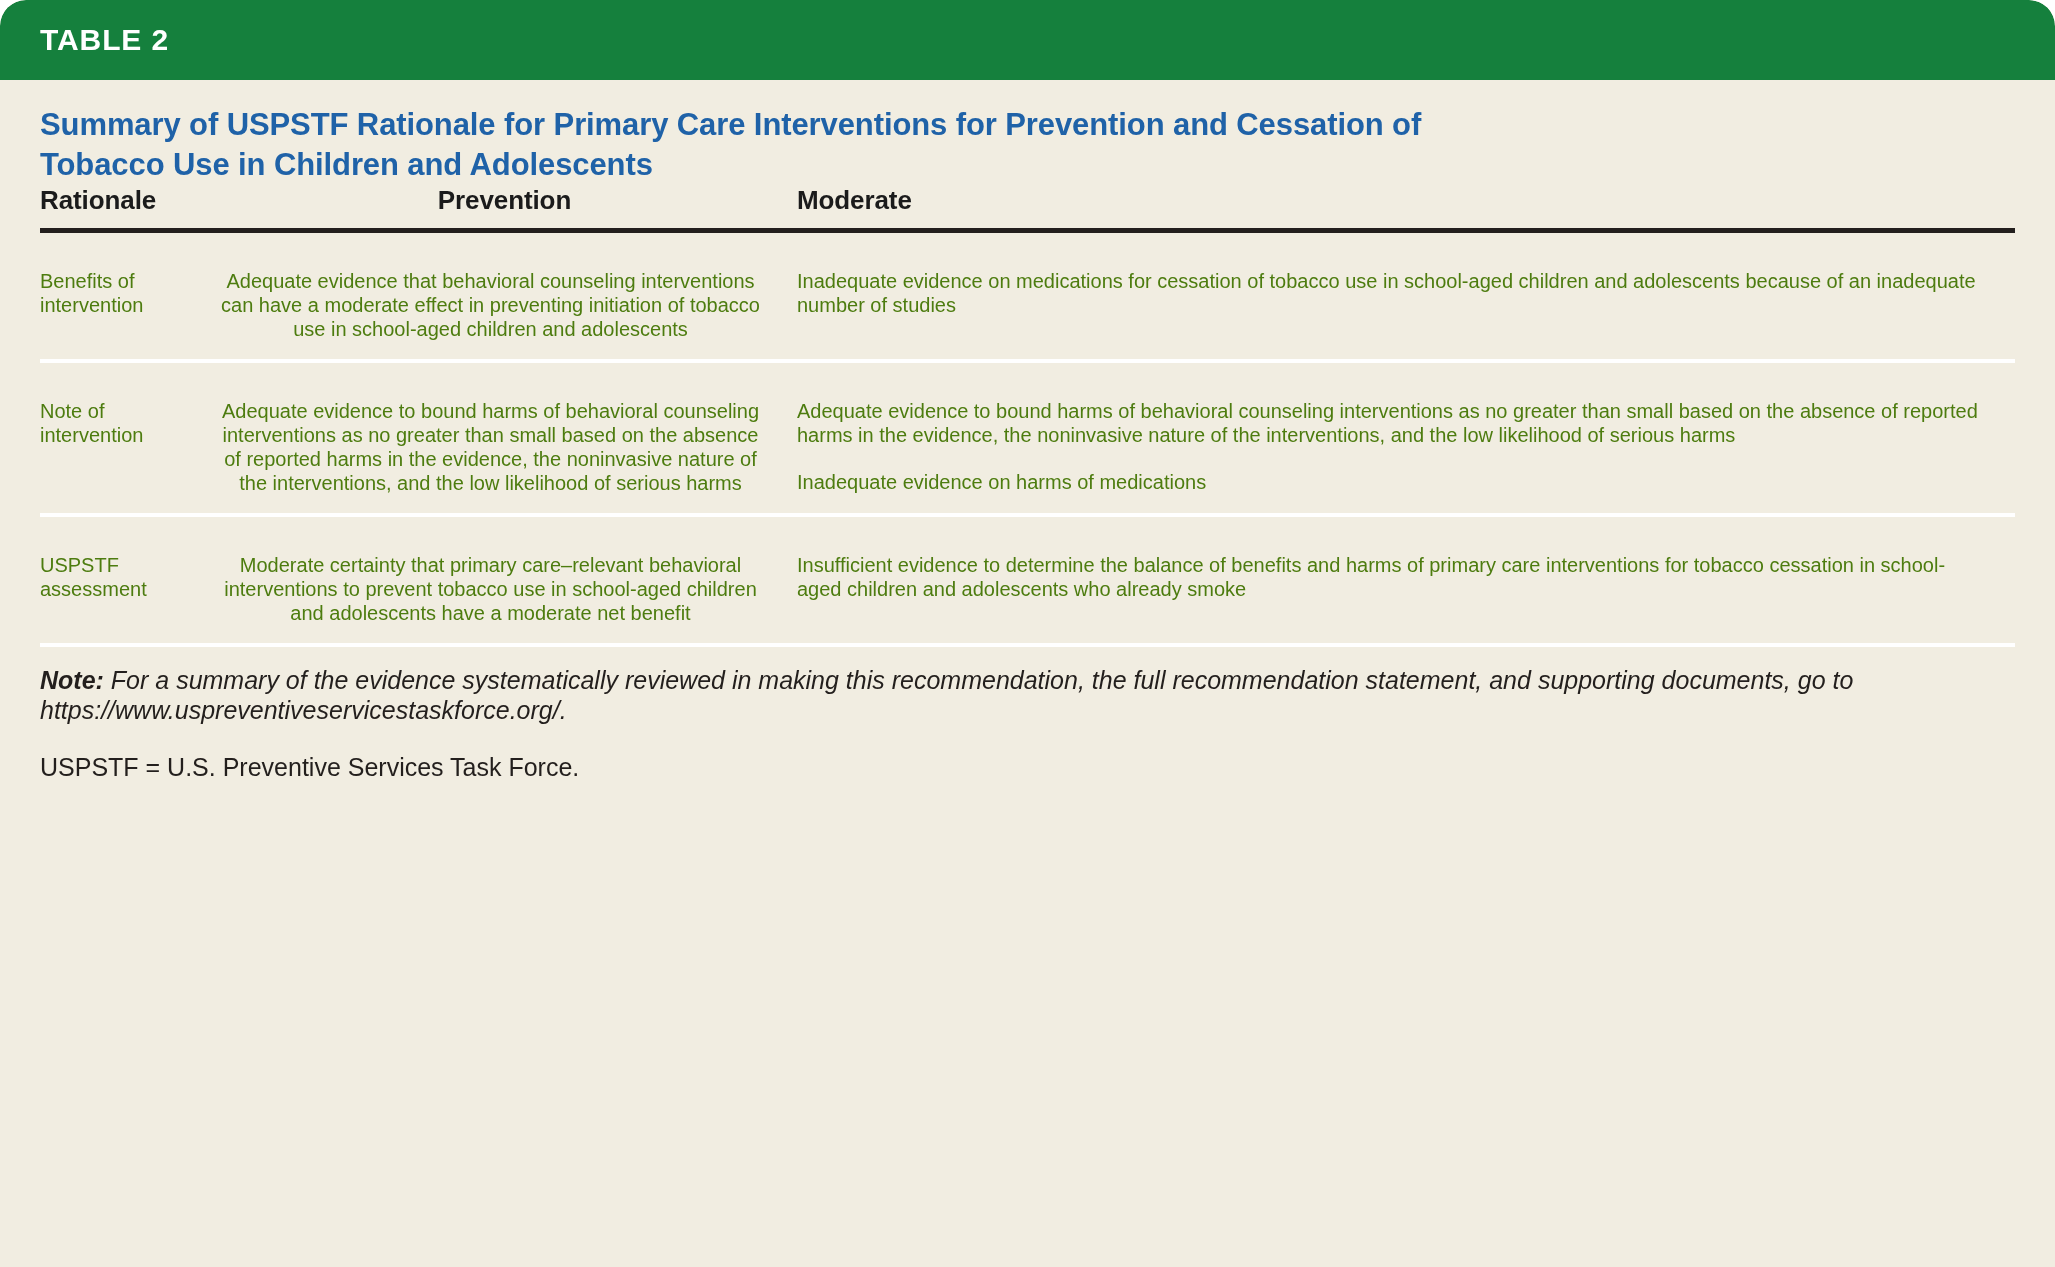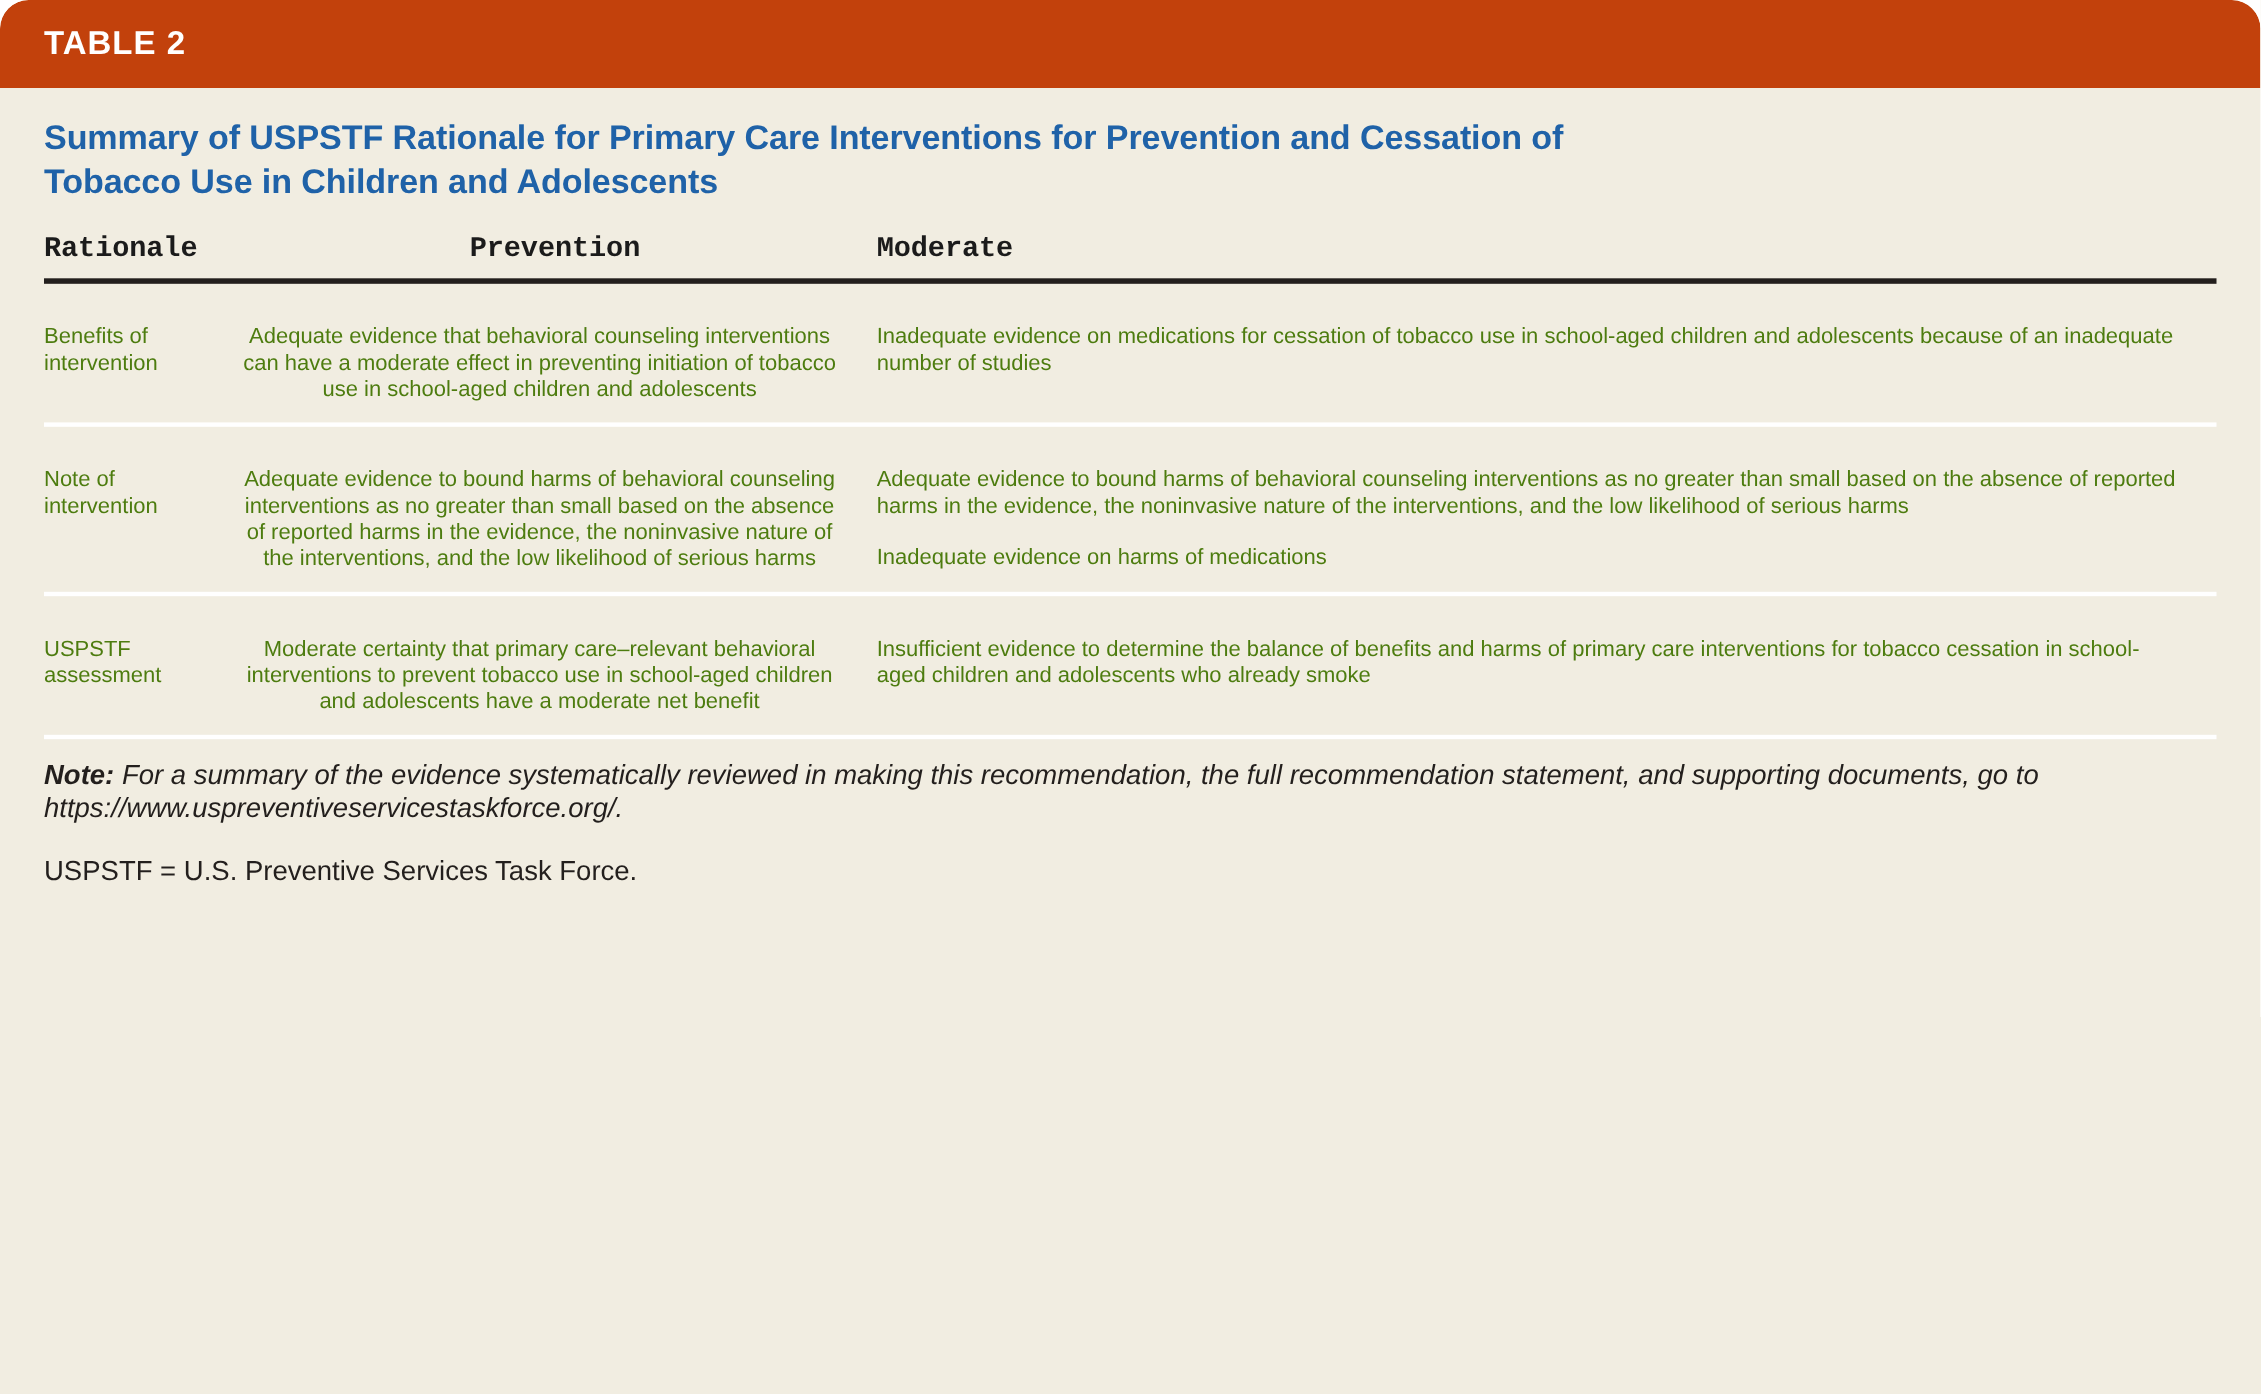--- a/index.html
+++ b/index.html
@@ -20,21 +20,21 @@
     height: 1267px;
     box-sizing: border-box;
     background: #f1ede1;
     border-top-left-radius: 26px;
     border-top-right-radius: 26px;
     overflow: hidden;
   }
 
   .table-banner {
     height: 80px;
-    background: #c2410c;
+    background: #15803d;
     border-top-left-radius: 26px;
     border-top-right-radius: 26px;
     display: flex;
     align-items: center;
     padding-left: 40px;
     box-sizing: border-box;
   }
   .table-banner-label {
     color: #ffffff;
     font-size: 30px;
@@ -52,22 +52,20 @@
     font-size: 31px;
     font-weight: bold;
     line-height: 1.29;
     padding-top: 25px;
     max-width: 1470px;
     letter-spacing: -0.1px;
   }
 
   .col-head-row {
     display: flex;
-    margin-top: 26px;
-    font-family: Liberation Mono, monospace;
   }
   .col-head {
     font-size: 26px;
     font-weight: bold;
     color: #1b1b1b;
     letter-spacing: -0.1px;
   }
   .col-rationale { width: 172px; flex: 0 0 172px; }
   .col-prevention { width: 585px; flex: 0 0 585px; text-align: center; }
   .col-cessation  { flex: 1 1 auto; }

